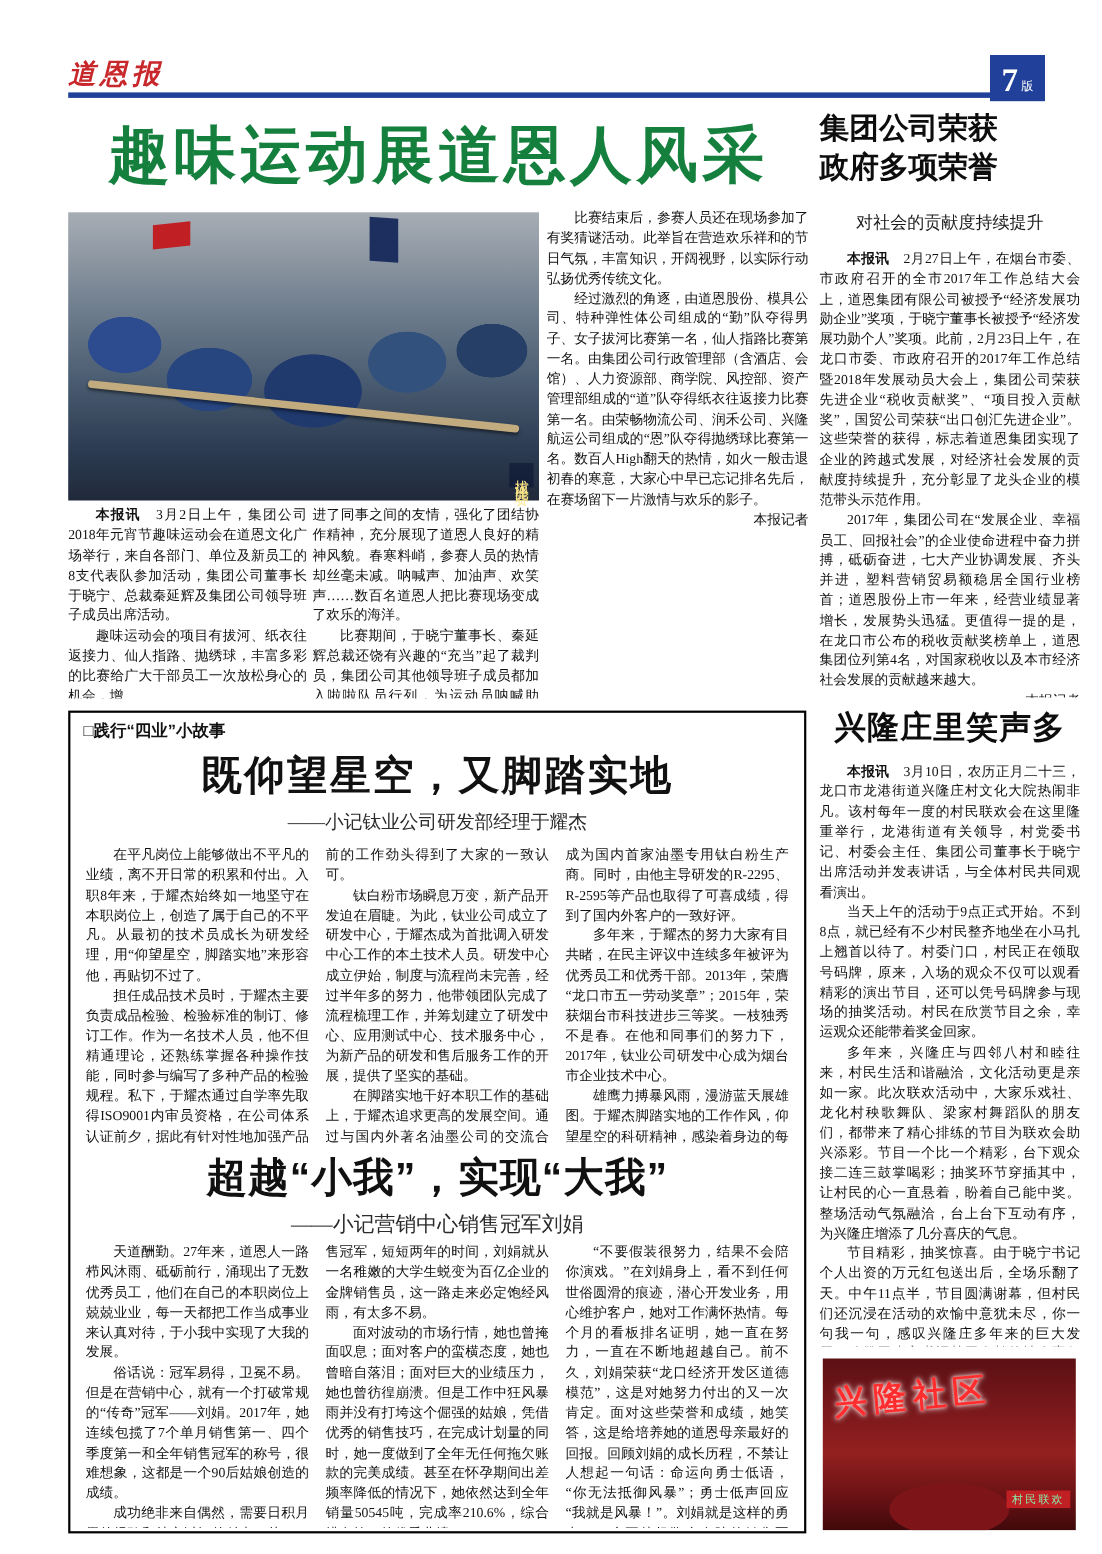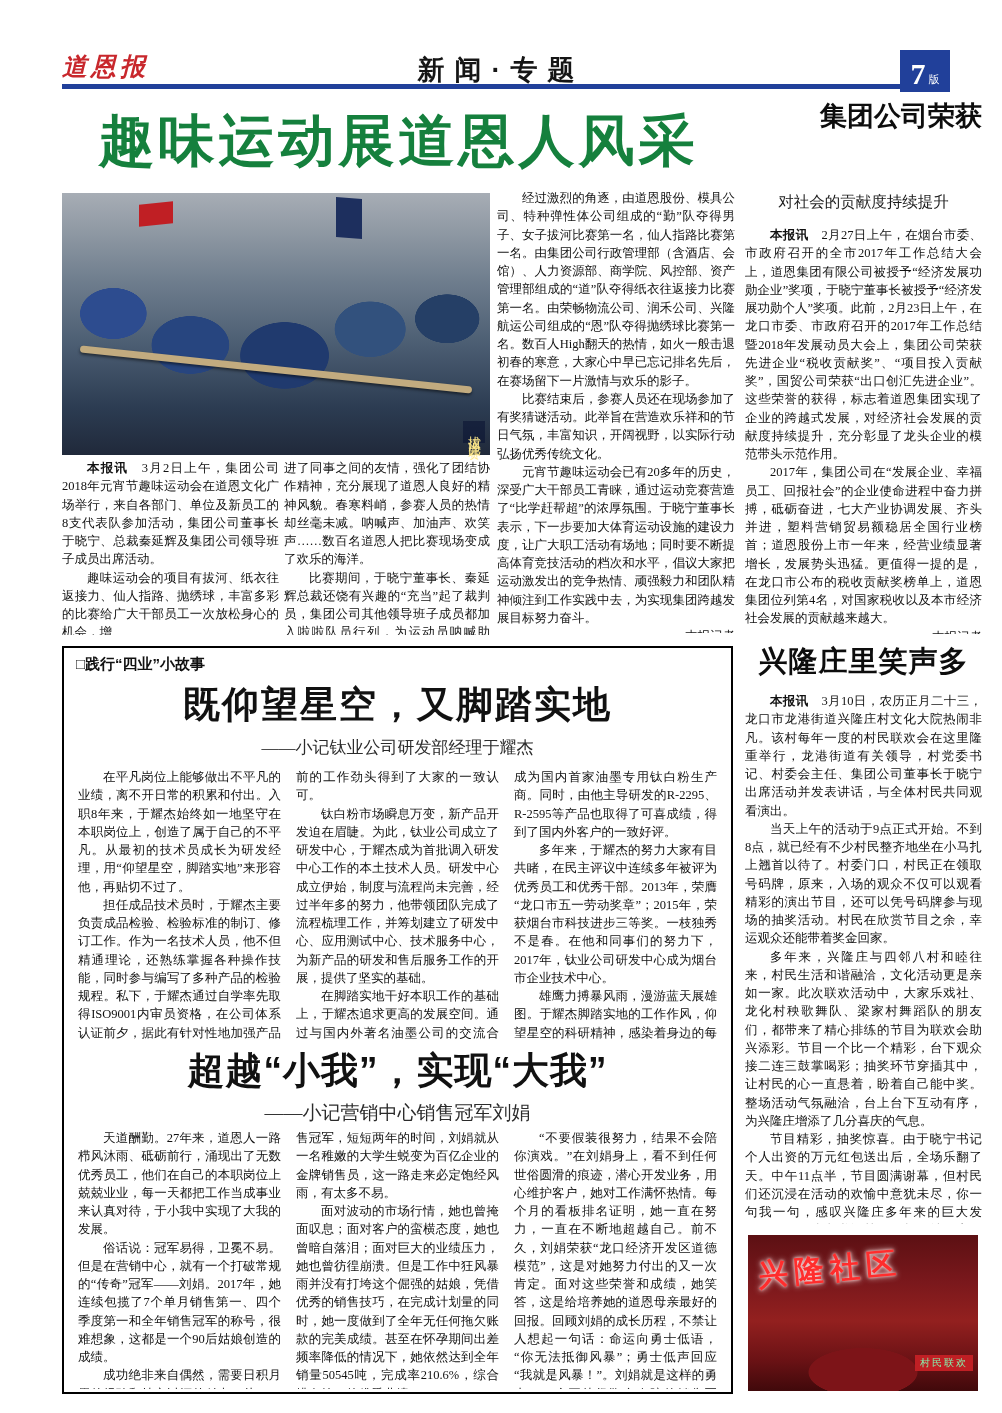--- a/index.html
+++ b/index.html
@@ -12,21 +12,21 @@
   .section-title{left:0;right:0;top:52px;text-align:center;font-size:27px;font-weight:bold;
                  letter-spacing:10px;font-family:"Liberation Sans",sans-serif;color:#151515;}
   .blue-rule{left:62px;top:84px;width:843px;height:5px;background:#21409a;}
   .page-box{left:900px;top:50px;width:50px;height:42px;background:#21409a;color:#fff;
             display:flex;align-items:flex-end;justify-content:center;gap:3px;padding-bottom:3px;box-sizing:border-box;}
   .page-box .pn{font-size:30px;font-weight:bold;line-height:1;font-family:"Liberation Serif",serif;}
   .page-box .pu{font-size:11px;line-height:1.6;}
   
   .main-hl{left:62px;top:104px;width:673px;text-align:center;font-size:56px;font-weight:900;
            color:#15803d;font-family:"Liberation Sans",sans-serif;letter-spacing:4px;white-space:nowrap;}
-  .honors-hl{left:745px;top:98px;width:237px;text-align:right;font-size:27px;font-weight:800;
+  .honors-hl{left:745px;top:98px;width:237px;text-align:left;font-size:27px;font-weight:800;
              line-height:1.35;font-family:"Liberation Sans",sans-serif;color:#0d0d0d;}
   .honors-sub{left:745px;top:192px;width:237px;text-align:center;font-size:15.5px;color:#1a1a1a;
               font-family:"Liberation Sans",sans-serif;}
   .laugh-hl{left:745px;top:642px;width:237px;text-align:center;font-size:29px;font-weight:800;
             font-family:Liberation Serif, serif;color:#0d0d0d;letter-spacing:1px;}
   
   .bt{font-size:12.5px;line-height:1.46;text-align:justify;}
   .bt p{margin:0;}
   .indent{text-indent:2em;}
   .byline{text-align:right;}
@@ -77,54 +77,53 @@
             font-family:"Liberation Sans",sans-serif;letter-spacing:1px;}
   .sales-sub{position:absolute;left:0;right:0;top:452px;text-align:center;font-size:19px;color:#2b2b2b;}
   .sales-cols{top:481px;height:260px;}
 </style>
 </head>
 <body>
 
 <div class="page">
 
   <div class="abs masthead">道恩报</div>
-  <div class="abs section-title">新闻·专题</div>
   <div class="abs blue-rule"></div>
   <div class="abs page-box">
     <span class="pn">7</span>
     <span class="pu">版</span>
   </div>
 
   <div class="abs main-hl">趣味运动展道恩人风采</div>
 
   <div class="abs photo-main">
     <div class="flag-red"></div>
     <div class="flag-blue"></div>
     <div class="rope"></div>
     <div class="photo-cap-v">拔河比赛</div>
   </div>
 
   <div class="abs colbox col-mid bt">
+    <p class="indent">比赛结束后，参赛人员还在现场参加了有奖猜谜活动。此举旨在营造欢乐祥和的节日气氛，丰富知识，开阔视野，以实际行动弘扬优秀传统文化。</p>
     <p class="indent">经过激烈的角逐，由道恩股份、模具公司、特种弹性体公司组成的“勤”队夺得男子、女子拔河比赛第一名，仙人指路比赛第一名。由集团公司行政管理部（含酒店、会馆）、人力资源部、商学院、风控部、资产管理部组成的“道”队夺得纸衣往返接力比赛第一名。由荣畅物流公司、润禾公司、兴隆航运公司组成的“恩”队夺得抛绣球比赛第一名。数百人High翻天的热情，如火一般击退初春的寒意，大家心中早已忘记排名先后，在赛场留下一片激情与欢乐的影子。</p>
-    <p class="indent">比赛结束后，参赛人员还在现场参加了有奖猜谜活动。此举旨在营造欢乐祥和的节日气氛，丰富知识，开阔视野，以实际行动弘扬优秀传统文化。</p>
-    <p class="indent">元宵节趣味运动会已有20多年的历史，深受广大干部员工青睐，通过运动竞赛营造了“比学赶帮超”的浓厚氛围。于晓宁董事长表示，下一步要加大体育运动设施的建设力度，让广大职工活动有场地；同时要不断提高体育竞技活动的档次和水平，倡议大家把运动激发出的竞争热情、顽强毅力和团队精神倾注到工作实践中去，为实现集团跨越发展目标努力奋斗。</p>
     <p class="byline">本报记者</p>
   </div>
 
   <div class="abs colbox col-bl bt">
     <p class="indent"><b class="lead">本报讯</b><span>　3月2日上午，集团公司2018年元宵节趣味运动会在道恩文化广场举行，来自各部门、单位及新员工的8支代表队参加活动，集团公司董事长于晓宁、总裁秦延辉及集团公司领导班子成员出席活动。</span></p>
     <p class="indent">趣味运动会的项目有拔河、纸衣往返接力、仙人指路、抛绣球，丰富多彩的比赛给广大干部员工一次放松身心的机会，增</p>
   </div>
   <div class="abs colbox col-br bt">
     <p>进了同事之间的友情，强化了团结协作精神，充分展现了道恩人良好的精神风貌。春寒料峭，参赛人员的热情却丝毫未减。呐喊声、加油声、欢笑声……数百名道恩人把比赛现场变成了欢乐的海洋。</p>
     <p class="indent">比赛期间，于晓宁董事长、秦延辉总裁还饶有兴趣的“充当”起了裁判员，集团公司其他领导班子成员都加入啦啦队员行列，为运动员呐喊助威。</p>
   </div>
 
   <div class="abs honors-hl">
     <div>集团公司荣获</div>
+    <div>政府多项荣誉</div>
   </div>
   <div class="abs honors-sub">对社会的贡献度持续提升</div>
   <div class="abs colbox honors-body bt">
     <p class="indent"><b class="lead">本报讯</b><span>　2月27日上午，在烟台市委、市政府召开的全市2017年工作总结大会上，道恩集团有限公司被授予“经济发展功勋企业”奖项，于晓宁董事长被授予“经济发展功勋个人”奖项。此前，2月23日上午，在龙口市委、市政府召开的2017年工作总结暨2018年发展动员大会上，集团公司荣获先进企业“税收贡献奖”、“项目投入贡献奖”，国贸公司荣获“出口创汇先进企业”。这些荣誉的获得，标志着道恩集团实现了企业的跨越式发展，对经济社会发展的贡献度持续提升，充分彰显了龙头企业的模范带头示范作用。</span></p>
     <p class="indent">2017年，集团公司在“发展企业、幸福员工、回报社会”的企业使命进程中奋力拼搏，砥砺奋进，七大产业协调发展、齐头并进，塑料营销贸易额稳居全国行业榜首；道恩股份上市一年来，经营业绩显著增长，发展势头迅猛。更值得一提的是，在龙口市公布的税收贡献奖榜单上，道恩集团位列第4名，对国家税收以及本市经济社会发展的贡献越来越大。</p>
     <p class="byline">本报记者</p>
   </div>
 
   <div class="abs laugh-hl">兴隆庄里笑声多</div>
   <div class="abs colbox laugh-body bt">

